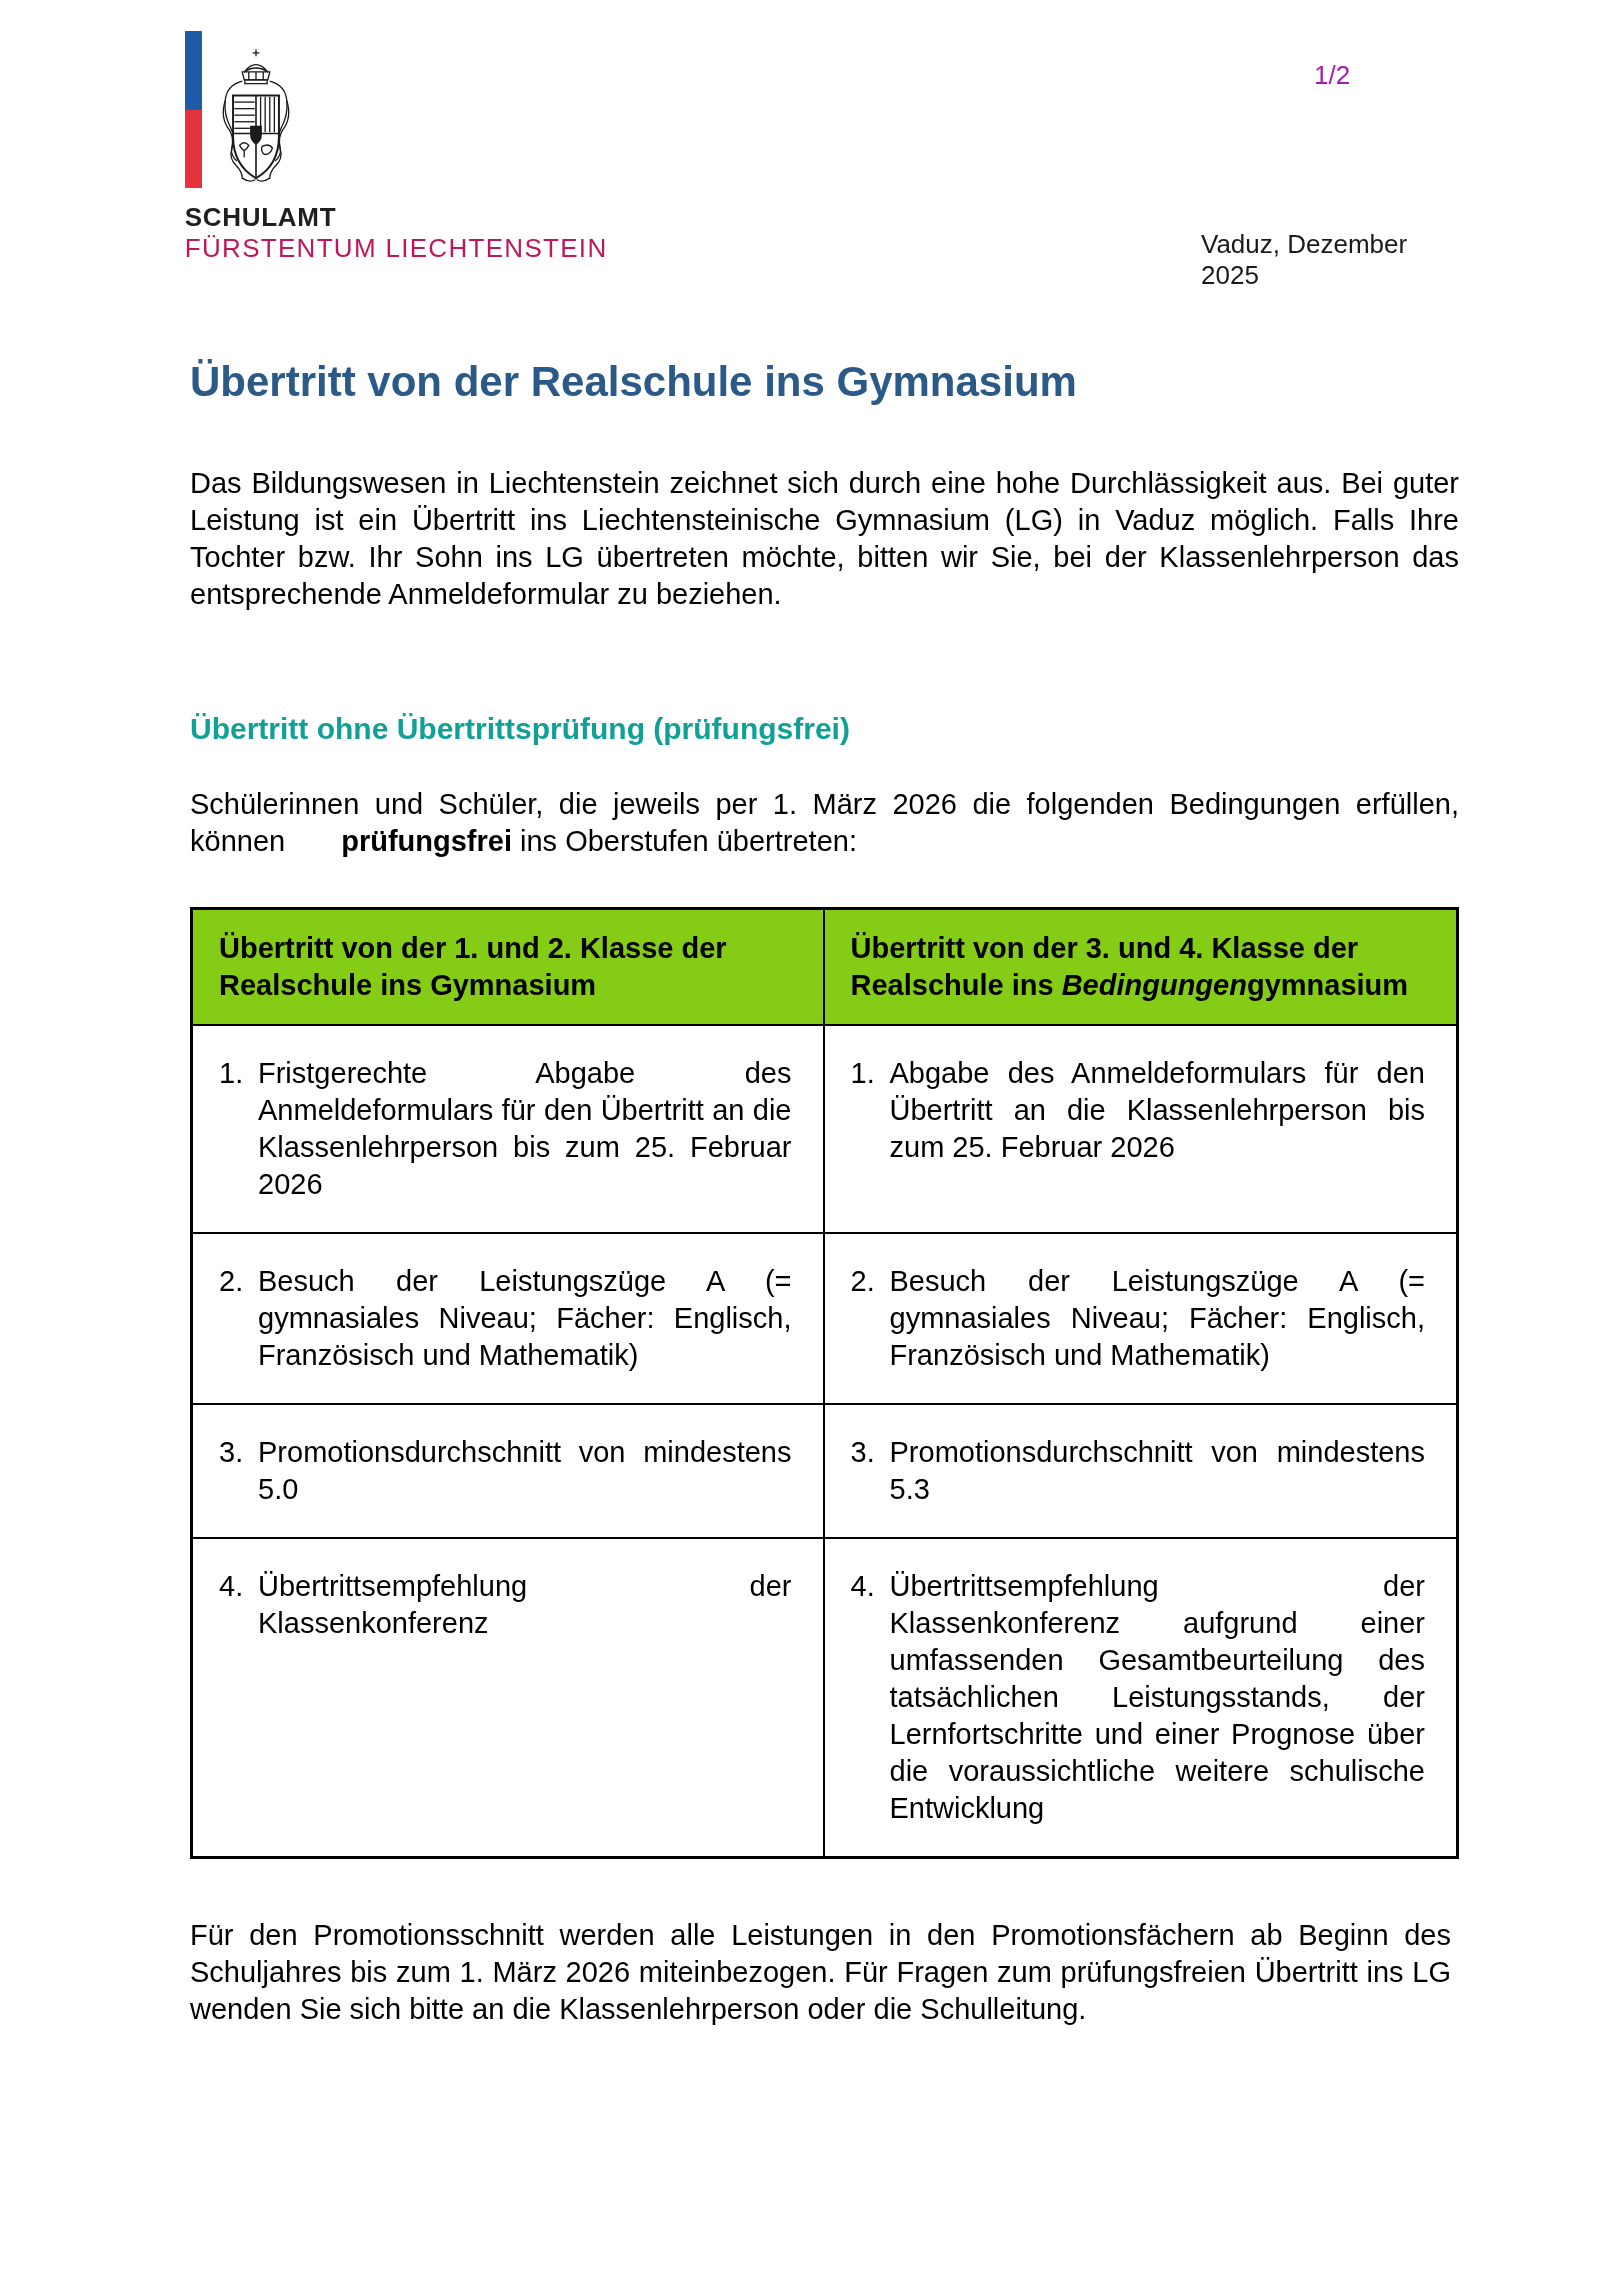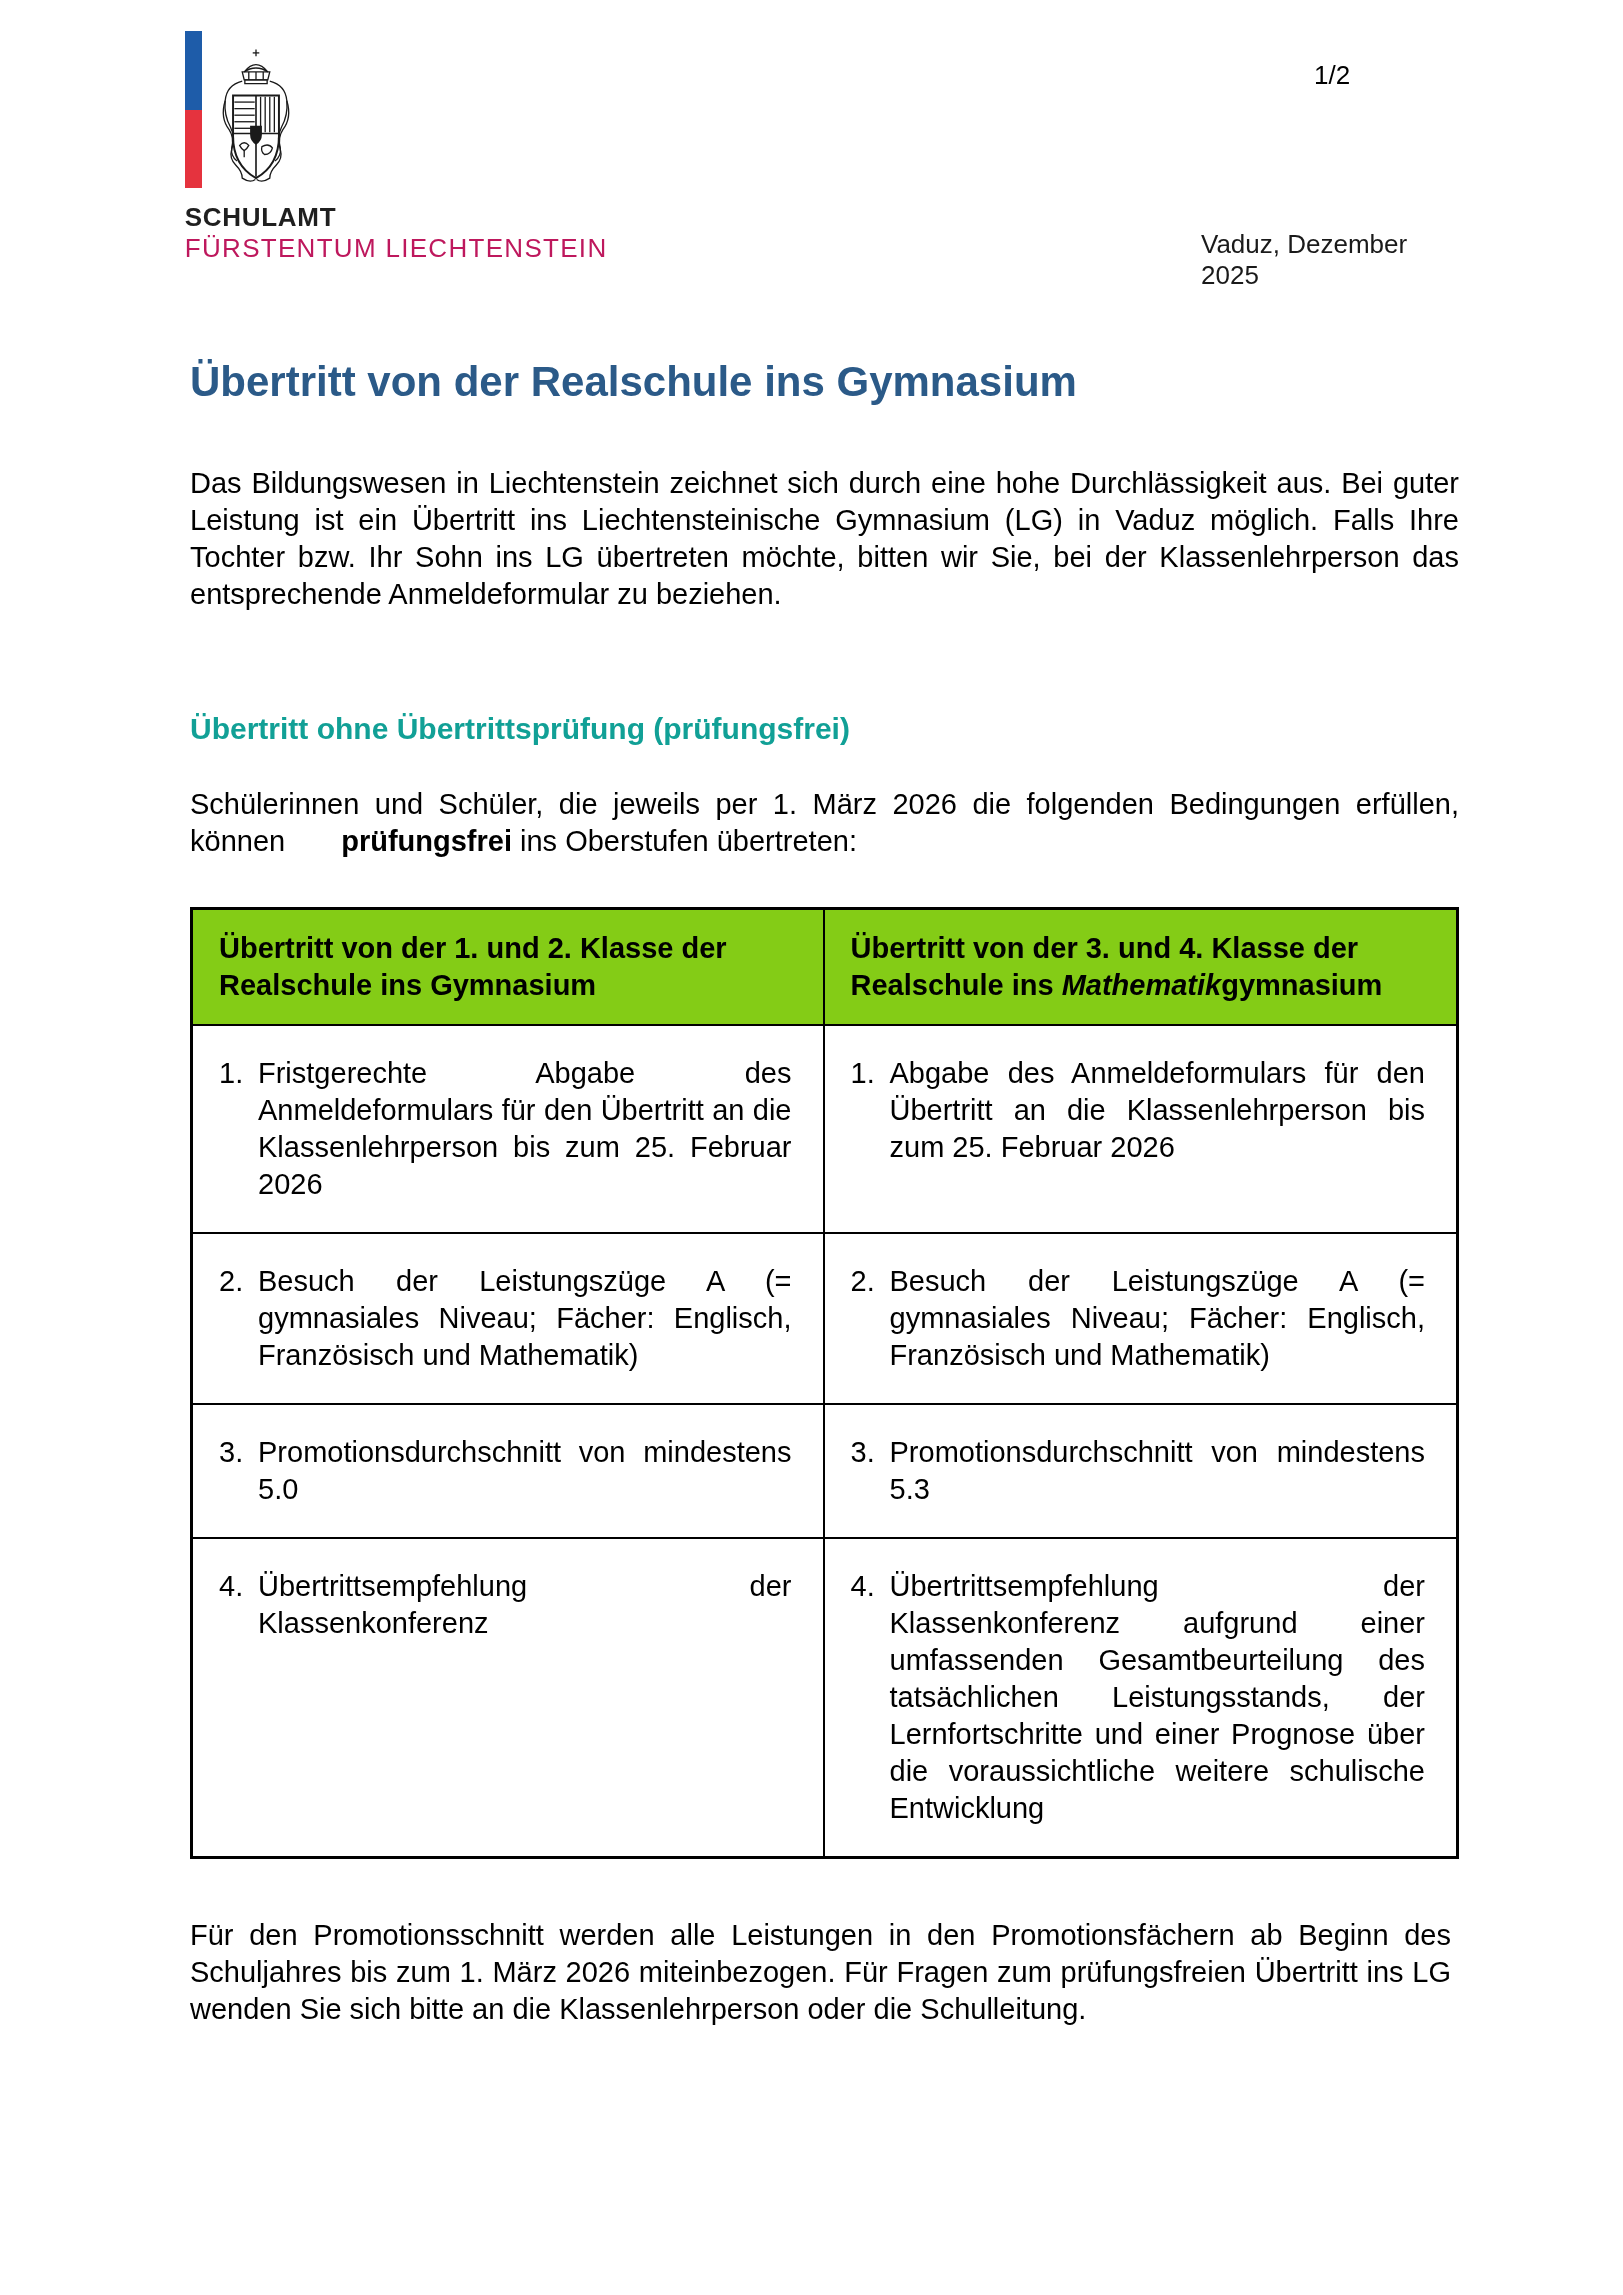--- a/index.html
+++ b/index.html
@@ -11,21 +11,21 @@
     font-family:"Liberation Sans","DejaVu Sans",sans-serif;
     color:#000;
     box-sizing:border-box;
     padding:0 164px 0 190px;
     overflow:hidden;
   }
   
   .doc-header{position:relative;height:321px;}
   .page-num{
     position:absolute;left:1124px;top:60px;
-    font-size:26px;color:#000000;
+    font-size:26px;color:#a21caf;
   }
   .flag-bar{position:absolute;left:-5.2px;top:31px;width:17px;height:157px;}
   .flag-bar .blue{height:50%;background:#1E5CA9;}
   .flag-bar .red{height:50%;background:#E5333E;}
   .crest{position:absolute;left:26px;top:47px;width:80px;height:139px;}
   .org-name{
     position:absolute;left:-5.2px;top:202px;
     font-size:26px;font-weight:700;color:#1f1f1f;letter-spacing:0.7px;
   }
   .org-sub{
@@ -149,21 +149,21 @@
   <h1 class="doc-title">Übertritt von der Realschule ins Gymnasium</h1>
 
   <p class="para">Das Bildungswesen in Liechtenstein zeichnet sich durch eine hohe Durchlässigkeit aus. Bei guter Leistung ist ein Übertritt ins Liechtensteinische Gymnasium (LG) in Vaduz möglich. Falls Ihre Tochter bzw. Ihr Sohn ins LG übertreten möchte, bitten wir Sie, bei der Klassenlehrperson das entsprechende Anmeldeformular zu beziehen.</p>
 
   <h2 class="section-heading">Übertritt ohne Übertrittsprüfung (prüfungsfrei)</h2>
 
   <p class="lead"><span>Schülerinnen und Schüler, die jeweils per 1. März 2026 die folgenden Bedingungen erfüllen, können </span><b>prüfungsfrei</b><span> ins Oberstufen übertreten:</span></p>
 
   <div class="ltable">
     <div class="cell c-l head row-line">Übertritt von der 1. und 2. Klasse der Realschule ins Gymnasium</div>
-    <div class="cell head row-line"><span>Übertritt von der 3. und 4. Klasse der Realschule ins </span><span class="it">Mathematik</span><span>gymnasium</span></div>
+    <div class="cell head row-line"><span>Übertritt von der 3. und 4. Klasse der Realschule ins </span><span class="it">Bedingungen</span><span>gymnasium</span></div>
 
     <div class="cell c-l item row-line">
       <span class="num">1.</span>
       <span class="txt">Fristgerechte Abgabe des Anmeldeformulars für den Übertritt an die Klassenlehrperson bis zum 25. Februar 2026</span>
     </div>
     <div class="cell item row-line">
       <span class="num">1.</span>
       <span class="txt">Abgabe des Anmeldeformulars für den Übertritt an die Klassenlehrperson bis zum 25. Februar 2026</span>
     </div>
 

